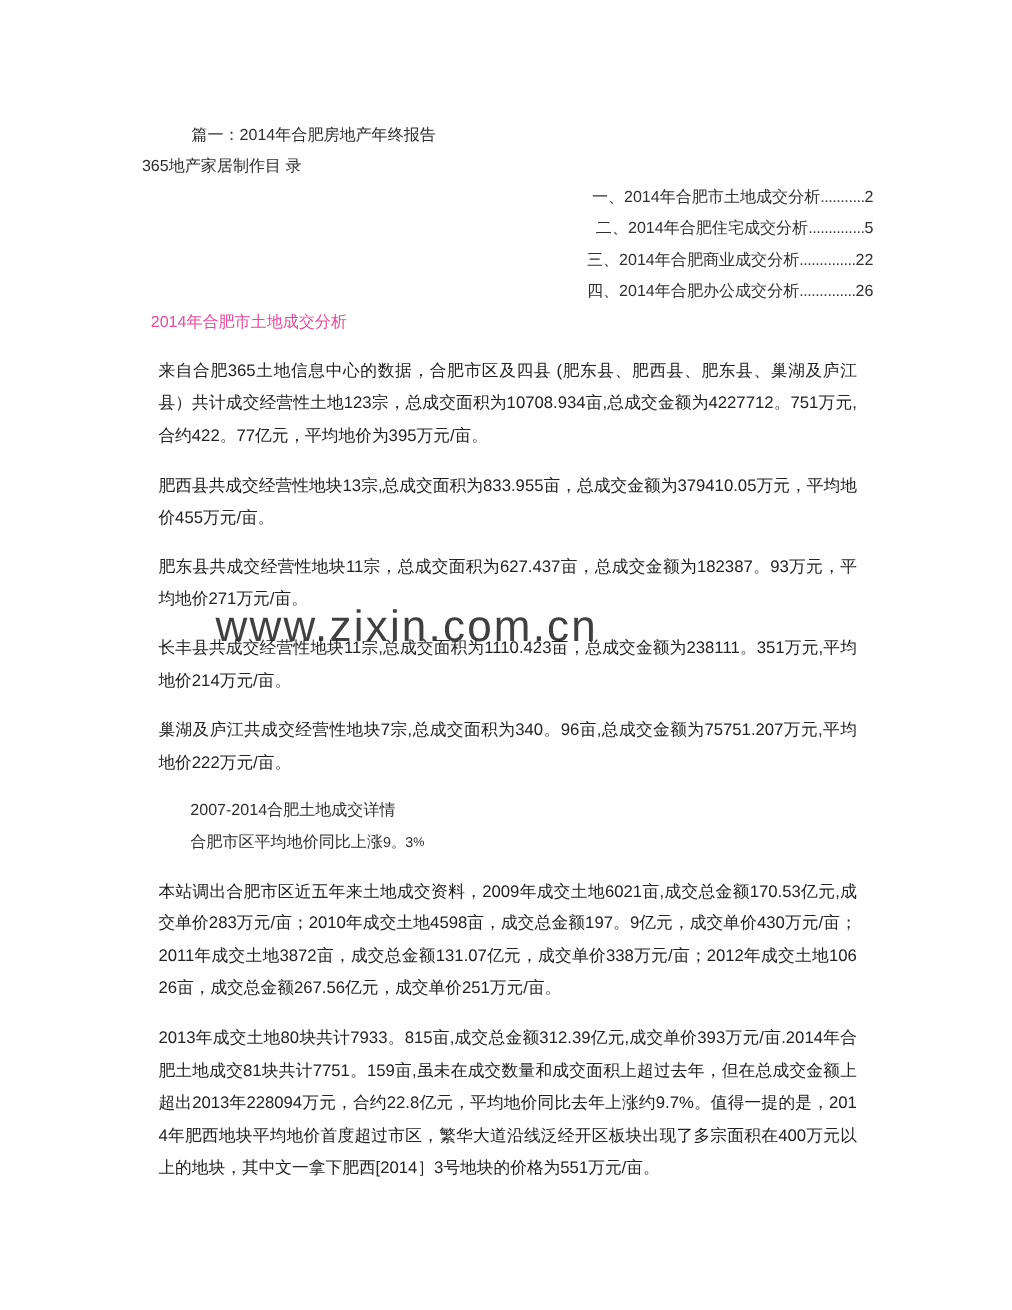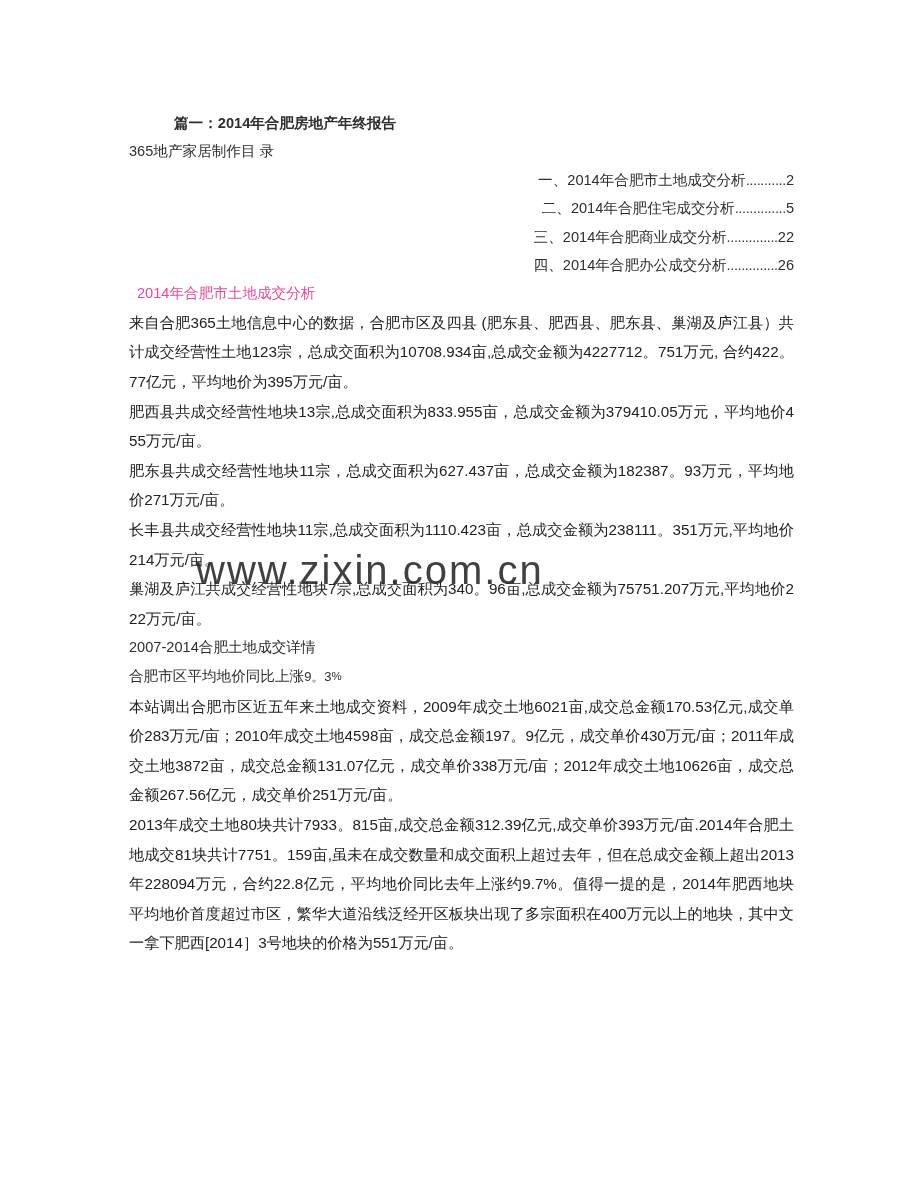--- a/index.html
+++ b/index.html
@@ -52,21 +52,20 @@
 
   .head-line {
     font-size: 14.6px;
     line-height: 28.4px;
     color: #2f2f2f;
     white-space: nowrap;
   }
 
   .head-line.indent {
     padding-left: 45px;
-    font-weight: bold;
   }
 
   .toc-line {
     font-size: 14.6px;
     line-height: 28.4px;
     color: #2f2f2f;
     white-space: nowrap;
     text-align: right;
   }
 
@@ -84,28 +83,29 @@
   }
 
   
   .para {
     font-size: 15.2px;
     line-height: 29.6px;
     color: #222222;
     text-align: justify;
     text-justify: inter-character;
     word-break: break-all;
-    margin: 0;
+    margin: 15px;
   }
 
   .sub-line {
     font-size: 14.6px;
     line-height: 28.6px;
     color: #2f2f2f;
     white-space: nowrap;
+    margin-left: 44px;
   }
 
   .small-pct {
     font-size: 11.5px;
     vertical-align: 1px;
   }
 
   .smaller-num {
     font-size: 13px;
   }

